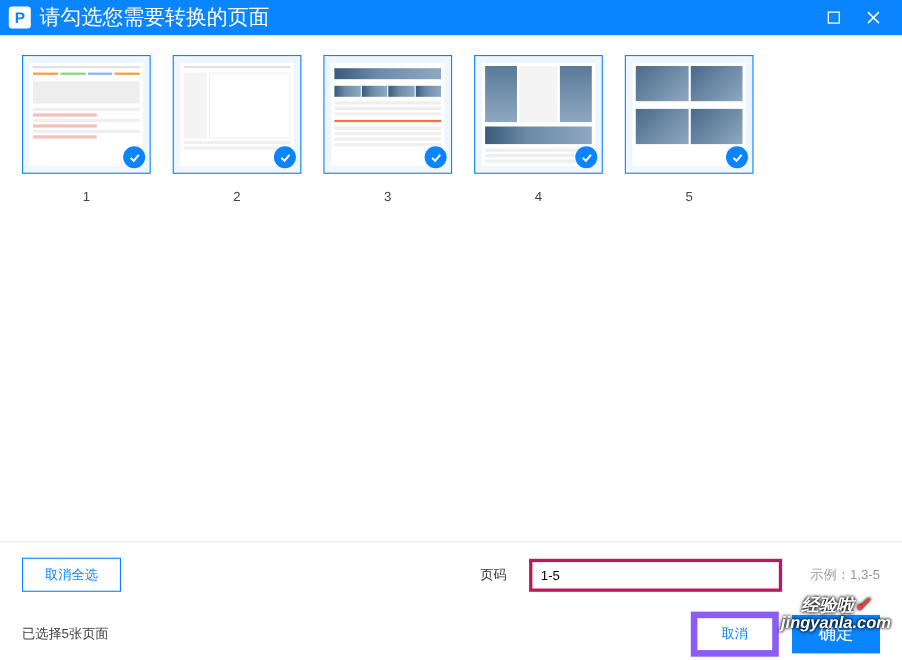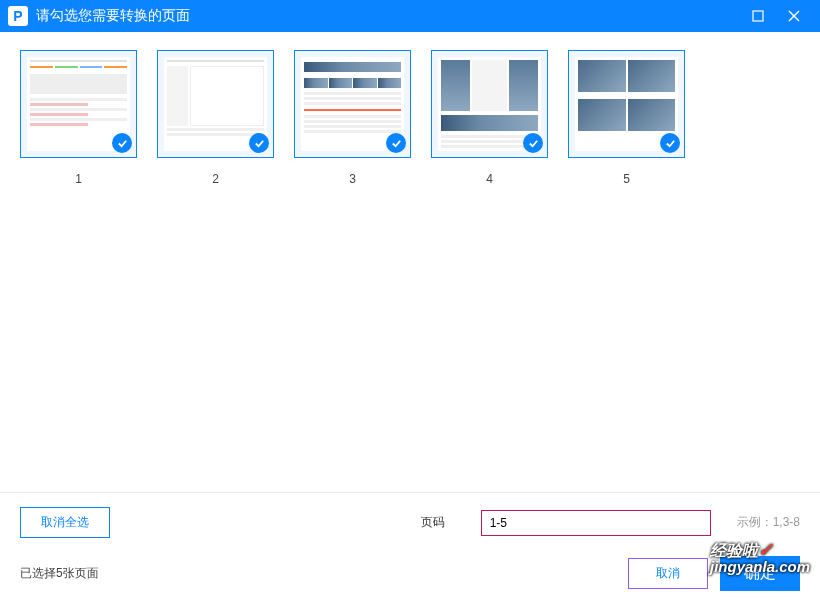--- a/index.html
+++ b/index.html
@@ -1,20 +1,20 @@
 <!DOCTYPE html>
 <html><head>
   <meta charset="utf-8">
   <style>
     * { box-sizing: border-box; margin: 0; padding: 0; }
     body { font-family: "Microsoft YaHei", Arial, sans-serif; font-size: 12px; background: #fff; width: 820px; height: 600px; overflow: hidden; position: relative; }
     
     .titlebar { background: #0a84ff; height: 32px; display: flex; align-items: center; padding: 0 8px; color: #fff; }
     .titlebar .app-icon { width: 20px; height: 20px; background: #fff; border-radius: 3px; display: flex; align-items: center; justify-content: center; color: #0a84ff; font-weight: bold; font-size: 14px; margin-right: 8px; }
-    .titlebar .title { flex: 1; font-size: 14px; }
+    .titlebar .title { flex: 1; font-size: 19px; }
     .titlebar .win-btn { width: 36px; height: 32px; display: flex; align-items: center; justify-content: center; cursor: pointer; }
     .titlebar .win-btn svg { width: 12px; height: 12px; }
     
     .content { padding: 18px 20px; height: 460px; overflow: auto; }
     .thumb-grid { display: flex; gap: 20px; }
     .thumb-wrap { display: flex; flex-direction: column; align-items: center; width: 117px; }
     .thumb { width: 117px; height: 108px; border: 1px solid #0a84ff; background: #f0f6ff; position: relative; padding: 6px; cursor: pointer; }
     .thumb-inner { width: 100%; height: 100%; background: #fff; display: flex; flex-direction: column; gap: 2px; padding: 3px; overflow: hidden; }
     .check-badge { position: absolute; right: 4px; bottom: 4px; width: 20px; height: 20px; border-radius: 50%; background: #0a84ff; display: flex; align-items: center; justify-content: center; }
     .check-badge svg { width: 11px; height: 11px; }
@@ -33,30 +33,30 @@
     .scroll-pane .side { width: 30%; background: linear-gradient(180deg, #5a7a9a, #8fa8c0); }
     .scroll-pane .mid { flex: 1; background: #f4f4f4; }
     .lines { display: flex; flex-direction: column; gap: 2px; }
     .lines .ln { height: 3px; background: #efefef; }
     .lines .ln.red { background: #f4c0c0; width: 60%; }
     
     .footer { border-top: 1px solid #e8e8e8; padding: 14px 20px 20px; background: #fff; position: absolute; bottom: 0; left: 0; right: 0; height: 108px; }
     .footer-row1 { display: flex; align-items: center; gap: 14px; }
     .btn-outline { border: 1px solid #0a84ff; color: #0a84ff; background: #fff; padding: 6px 0; width: 90px; text-align: center; cursor: pointer; font-size: 12px; }
     .spacer { flex: 1; }
-    .page-label { color: #333; margin-right: 22px; }
-    .page-input { border: 1px solid #be185d; padding: 5px 8px; width: 230px; font-size: 12px; }
+    .page-label { color: #333; margin-right: 6px; }
+    .page-input { border: 3px solid #be185d; padding: 5px 8px; width: 230px; font-size: 12px; }
     .example { color: #999; margin-left: 12px; }
     
     .footer-row2 { display: flex; align-items: center; margin-top: 18px; }
     .selected-text { color: #404040; flex: 1; }
-    .btn-cancel { border: 1px solid #8b5cf6; color: #0a84ff; background: #fff; padding: 6px 0; width: 80px; text-align: center; cursor: pointer; font-size: 12px; margin-right: 12px; }
+    .btn-cancel { border: 6px solid #8b5cf6; color: #0a84ff; background: #fff; padding: 6px 0; width: 80px; text-align: center; cursor: pointer; font-size: 12px; margin-right: 12px; }
     .btn-primary { background: #0a84ff; color: #fff; border: none; padding: 7px 0; width: 80px; text-align: center; cursor: pointer; font-size: 16px; }
     
-    .watermark { position: absolute; right: 10px; bottom: 26px; color: #fff; font-style: italic; font-weight: bold; text-shadow: 0 0 3px #000, 0 0 3px #000; pointer-events: none; line-height: 1; text-align: left; }
+    .watermark { position: absolute; right: 10px; bottom: 26px; color: #fff; font-style: italic; font-weight: bold; text-shadow: 0 0 3px #000, 0 0 3px #000; pointer-events: none; line-height: 1; text-align: center; }
     .watermark .l1 { font-size: 16px; }
     .watermark .l1 .red { color: #ff3b30; font-size: 18px; }
     .watermark .l2 { font-size: 15px; }
   </style>
 </head>
 <body>
 
 <div class="titlebar">
   <div class="app-icon">P</div>
   <div class="title">请勾选您需要转换的页面</div>
@@ -207,21 +207,21 @@
 
   </div>
 </div>
 
 <div class="footer">
   <div class="footer-row1">
     <div class="btn-outline">取消全选</div>
     <div class="spacer"></div>
     <span class="page-label">页码</span>
     <input class="page-input" value="1-5" style="">
-    <span class="example">示例：1,3-8</span>
+    <span class="example">示例：1,3-5</span>
   </div>
   <div class="footer-row2">
     <div class="selected-text">已选择5张页面</div>
     <div class="btn-cancel">取消</div>
     <div class="btn-primary">确定</div>
   </div>
 </div>
 
 <div class="watermark">
   <div class="l1"><span>经验啦</span><span class="red">✓</span></div>

